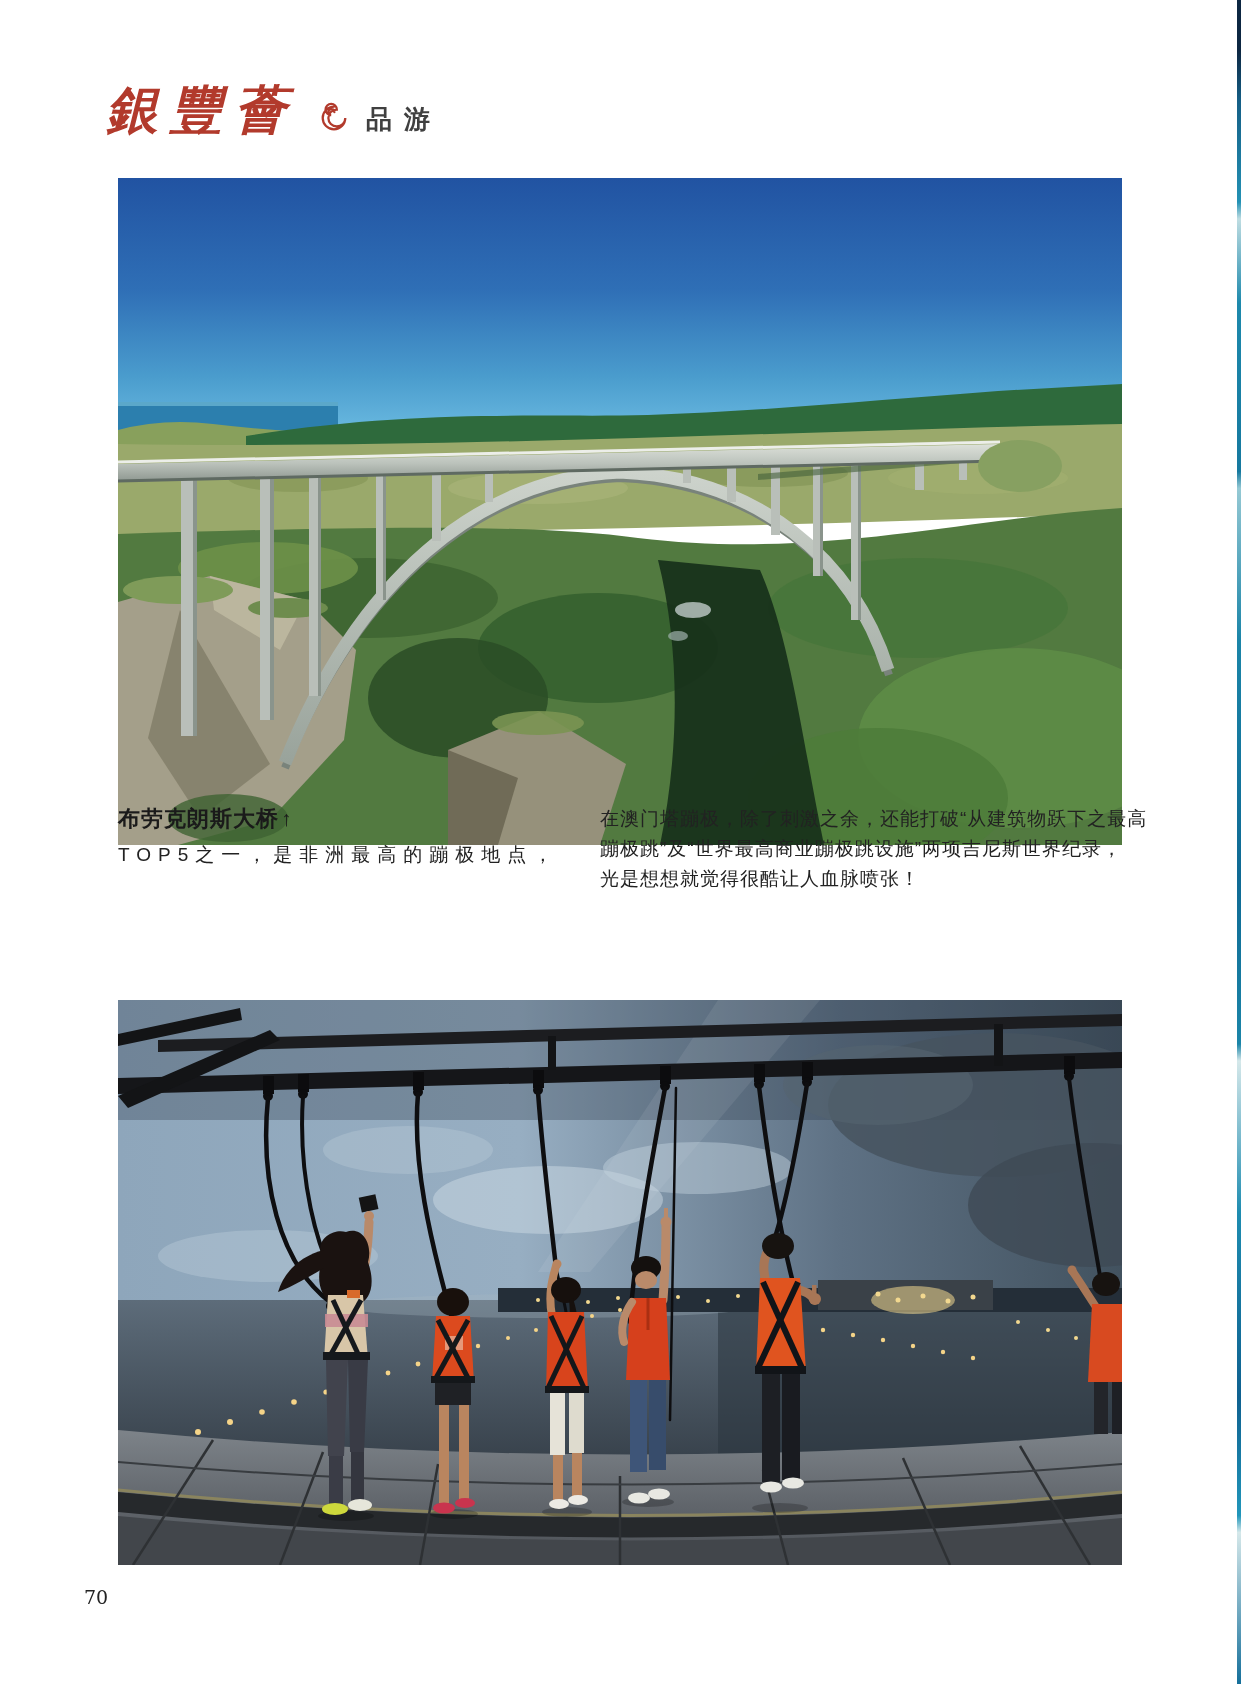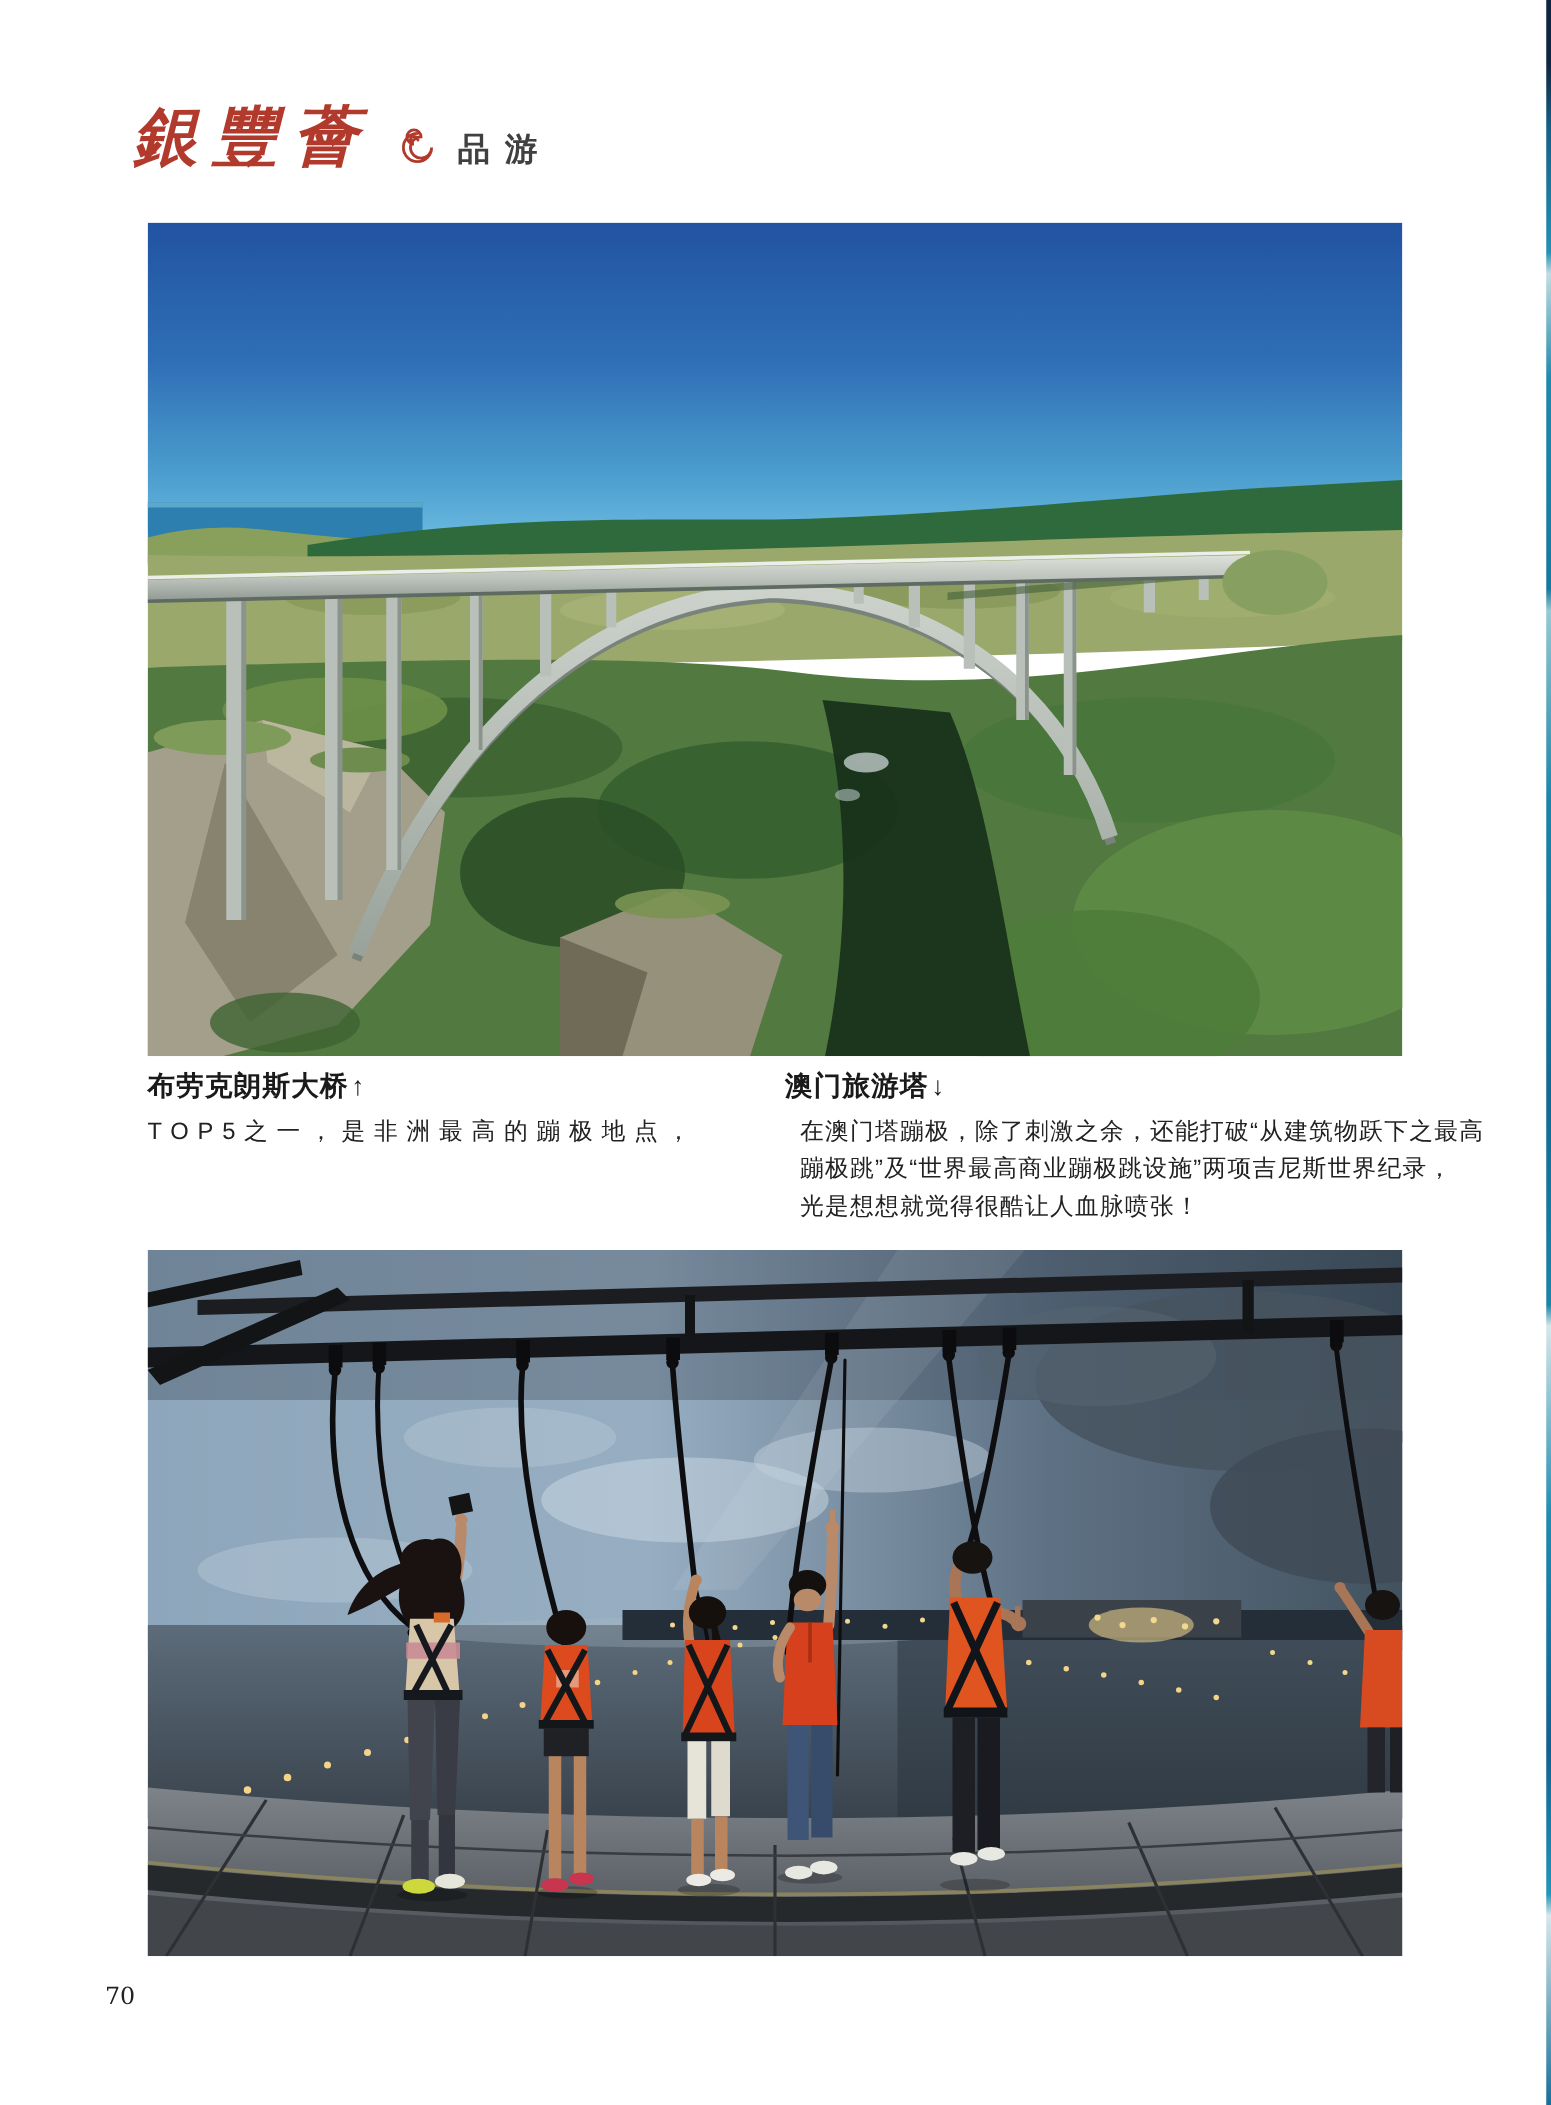--- a/index.html
+++ b/index.html
@@ -17,21 +17,21 @@
   .section-label{
     font-size:26px;font-weight:bold;color:#404040;letter-spacing:12px;line-height:1;
     padding-bottom:4px;white-space:nowrap;
   }
   
   .photo{position:absolute;left:118px;width:1004px;overflow:hidden;}
   .photo svg{display:block;}
   .photo-top{top:178px;height:667px;}
   .photo-bottom{top:1000px;height:565px;}
   
-  .captions{position:absolute;left:118px;top:854px;width:1004px;display:flex;gap:40px;}
+  .captions{position:absolute;left:118px;top:804px;width:1004px;display:flex;}
   .cap-col{display:flex;flex-direction:column;}
   .cap-col.left{width:420px;margin-right:50px;}
   .cap-col.right{width:534px;}
   .cap-title{font-size:22px;font-weight:bold;letter-spacing:1px;line-height:30px;margin-bottom:6px;white-space:nowrap;}
   .cap-arrow{font-weight:normal;font-size:21px;padding-left:2px;}
   .cap-line{font-size:19px;line-height:30px;color:#222;white-space:nowrap;}
   .cap-col.left .cap-line{letter-spacing:7px;}
   .cap-col.right .cap-line{letter-spacing:1px;margin-left:12px;}
   
   .page-number{
@@ -160,23 +160,20 @@
   </figure>
 
   <div class="captions">
     <div class="cap-col left">
       <div class="cap-title">
         <span>布劳克朗斯大桥</span><span class="cap-arrow">↑</span>
       </div>
       <div class="cap-line">TOP5之一，是非洲最高的蹦极地点，</div>
     </div>
     <div class="cap-col right">
-      <div class="cap-title">
-        <span>澳门旅游塔</span><span class="cap-arrow">↓</span>
-      </div>
       <div class="cap-line">在澳门塔蹦极，除了刺激之余，还能打破“从建筑物跃下之最高</div>
       <div class="cap-line">蹦极跳”及“世界最高商业蹦极跳设施”两项吉尼斯世界纪录，</div>
       <div class="cap-line">光是想想就觉得很酷让人血脉喷张！</div>
     </div>
   </div>
 
   <figure class="photo photo-bottom" style="margin:0" role="img" aria-label="澳门旅游塔蹦极平台，身穿橙红色上衣的游客系着安全带俯瞰海面与澳门大桥夜景">
     <svg width="1004" height="565" viewBox="0 0 1004 565">
       <defs>
         <linearGradient id="sky2" x1="0" y1="0" x2="1" y2="0">

